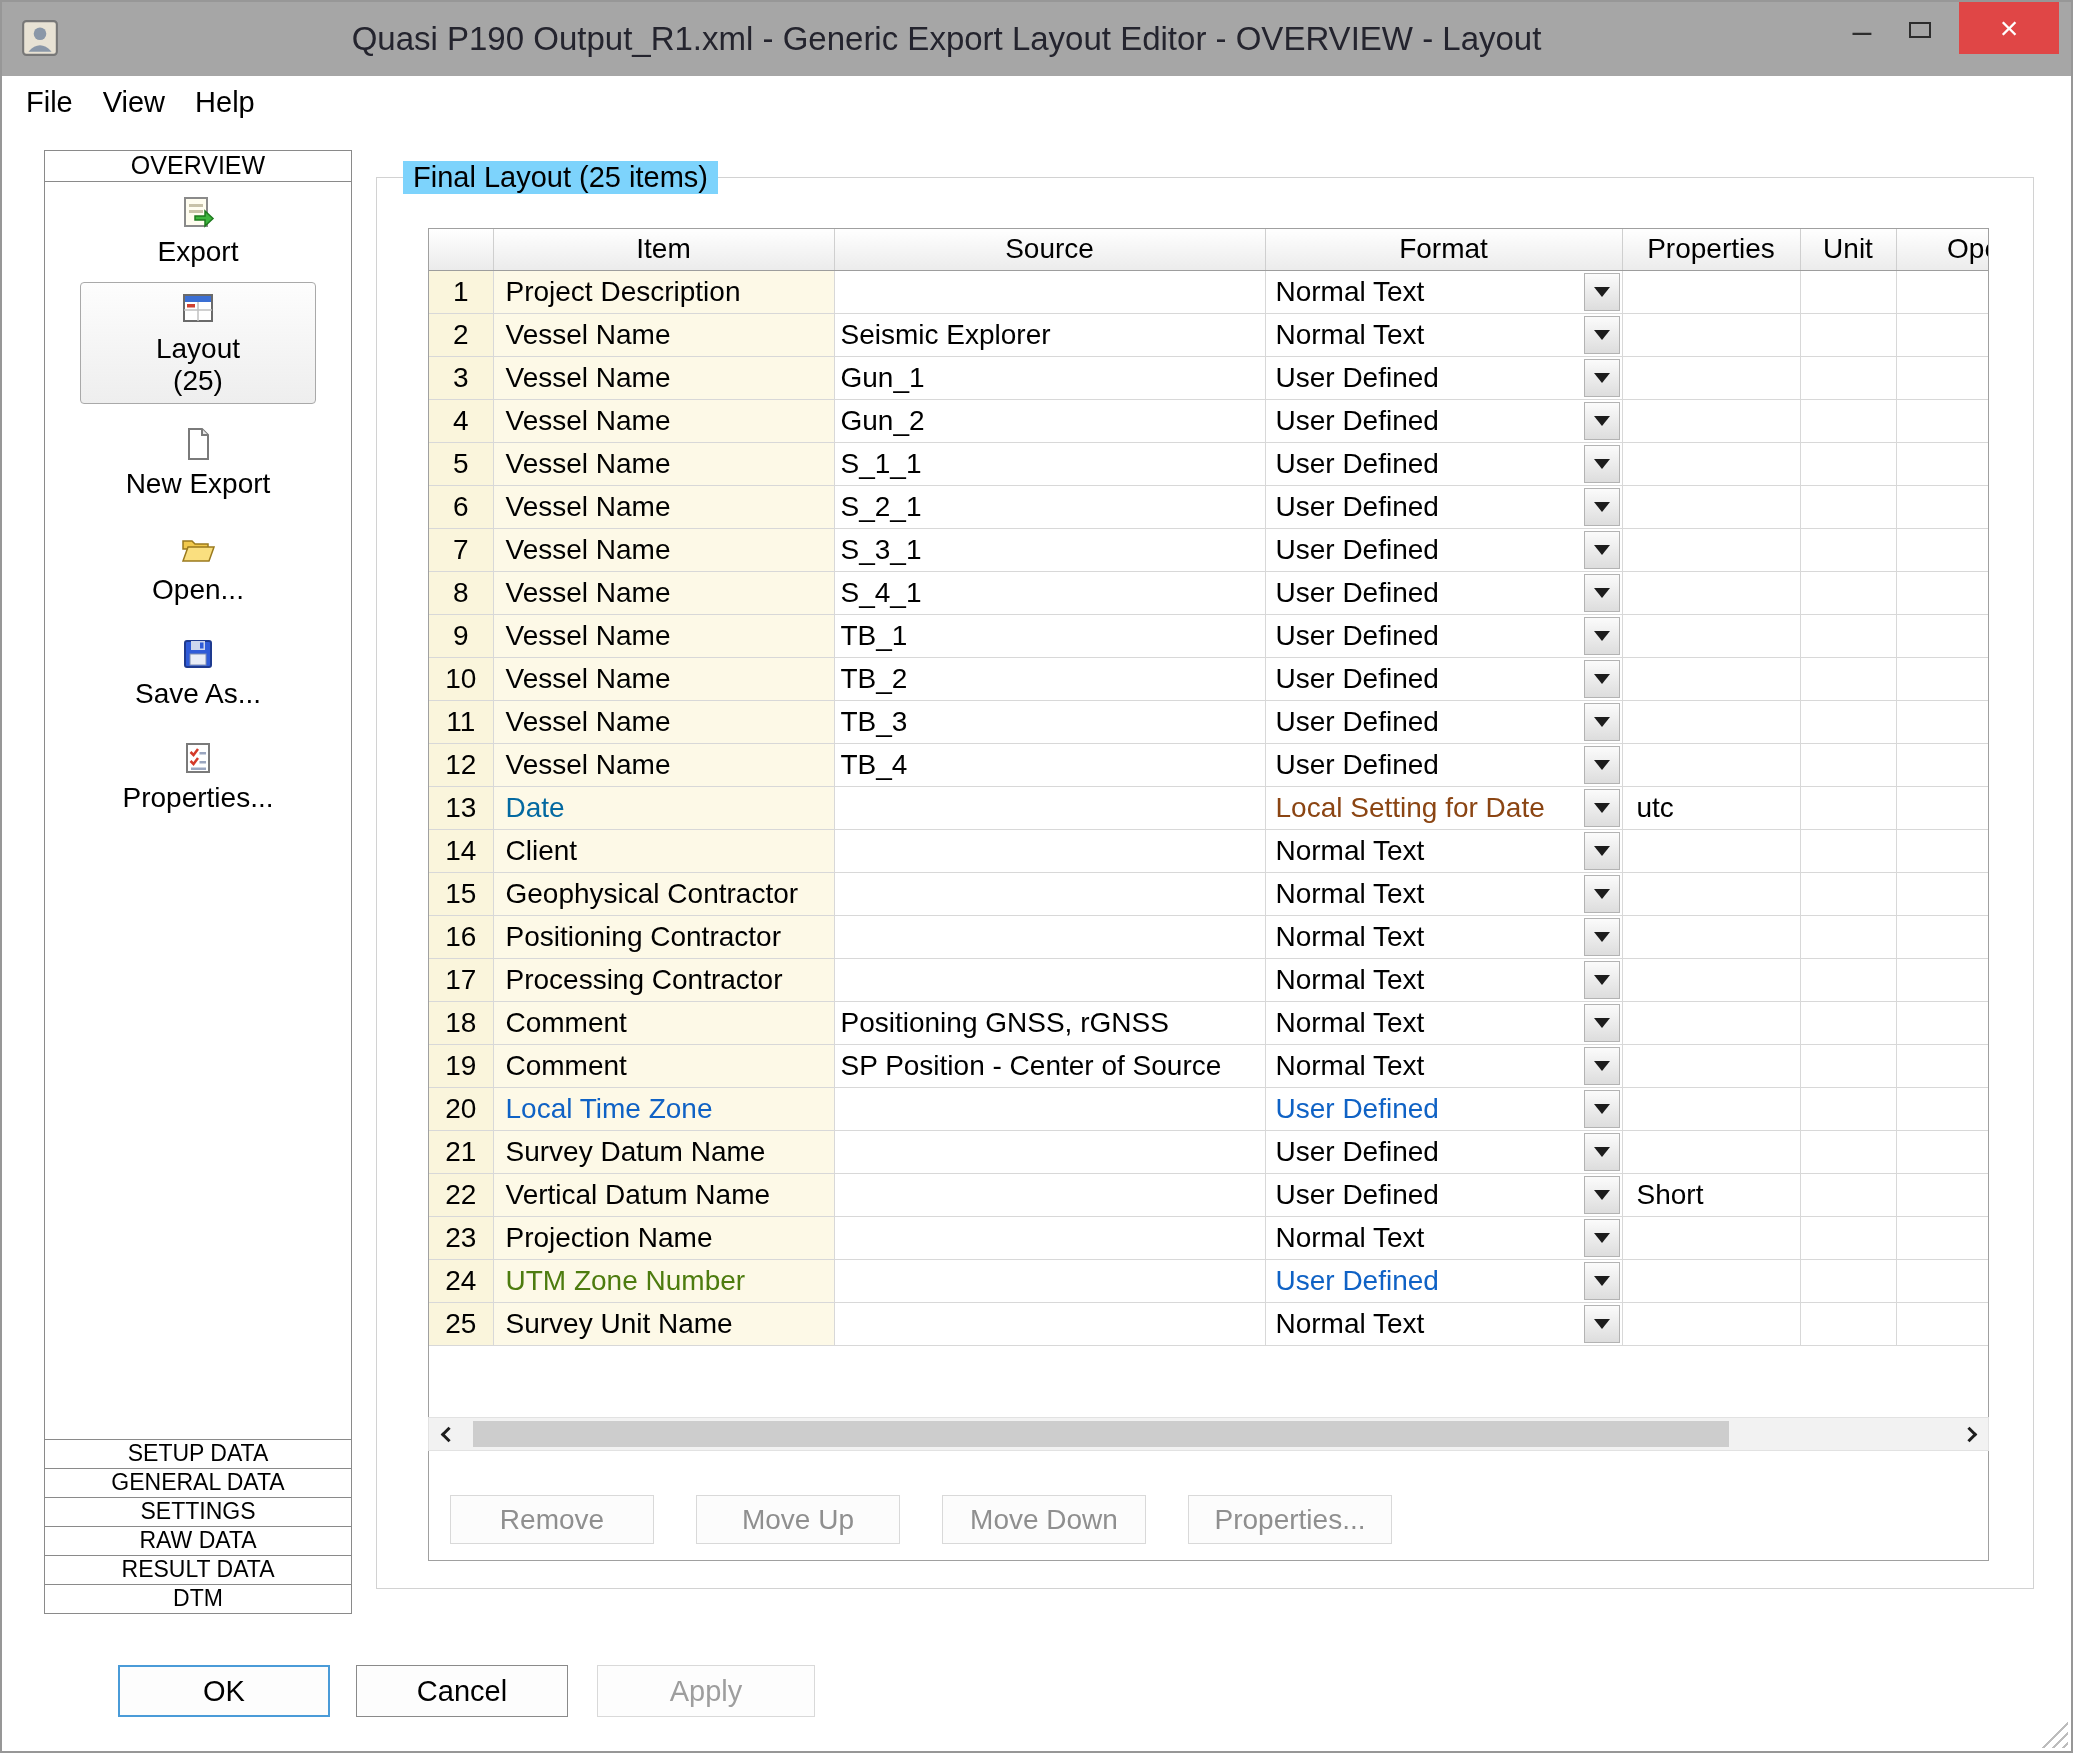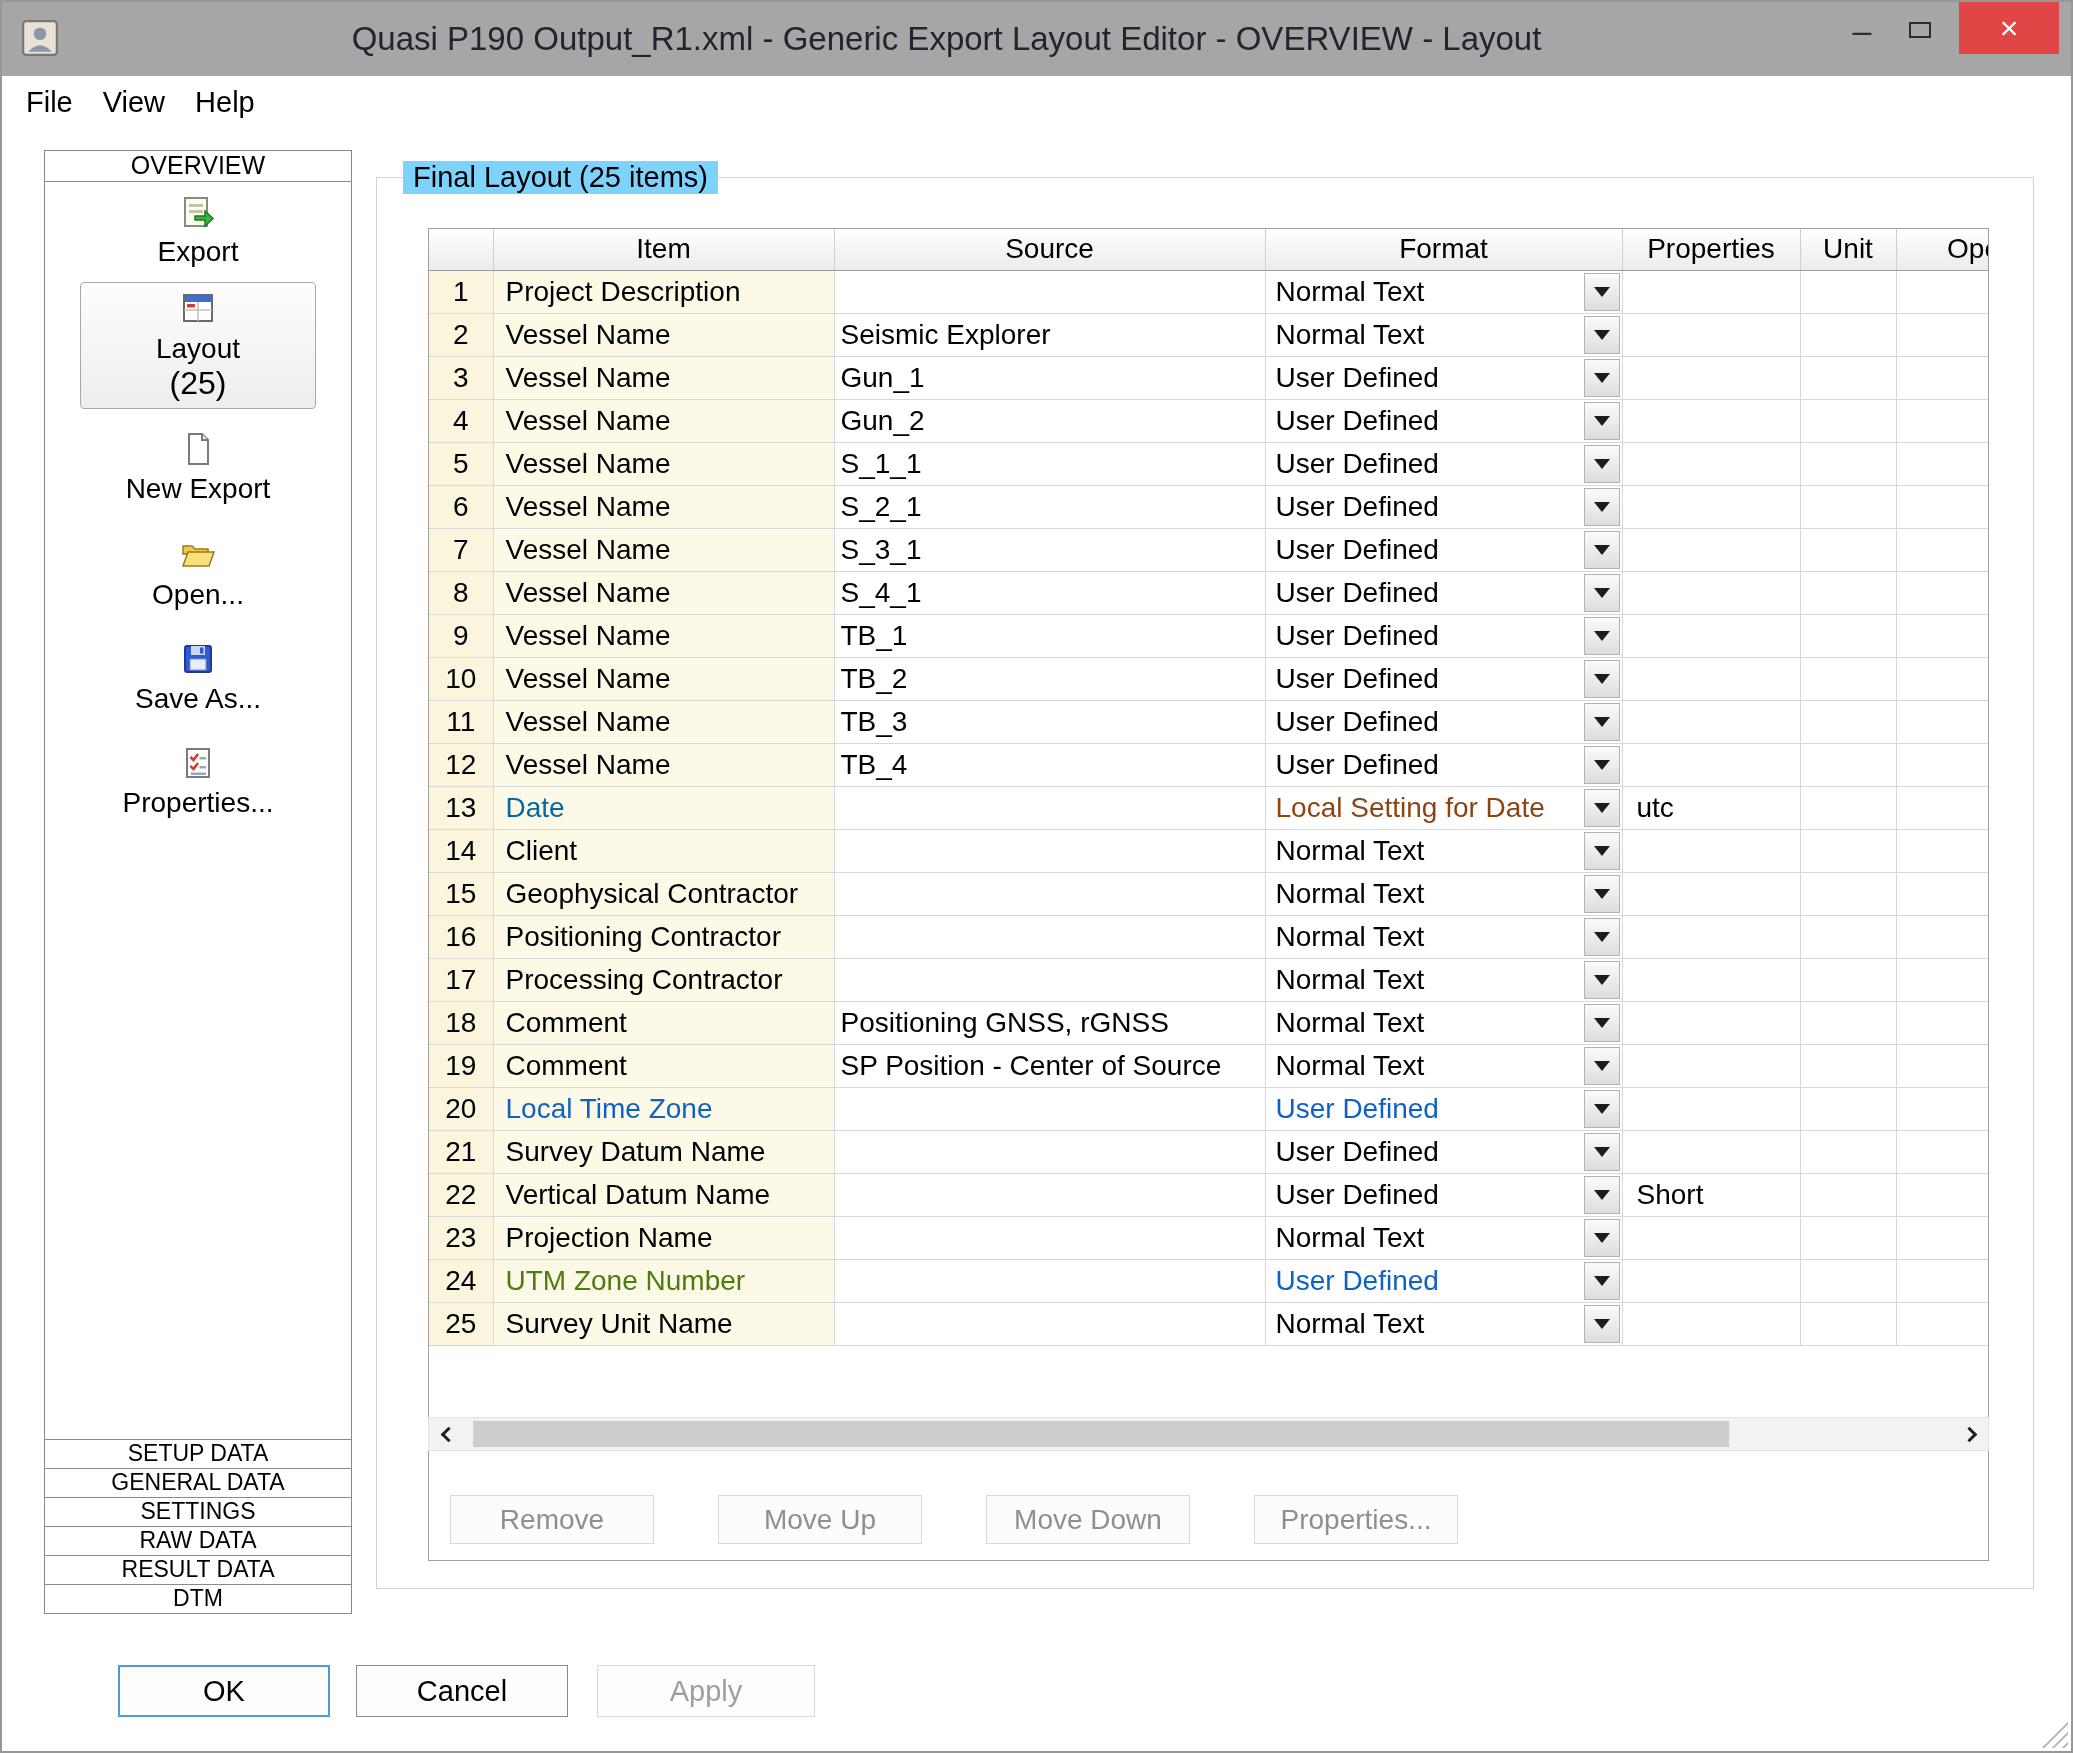--- a/index.html
+++ b/index.html
@@ -25,21 +25,21 @@
     display:flex;align-items:center;padding-left:24px;gap:30px;font-size:29px;}
   .menu-item{cursor:default;}
   
   .sidebar{position:absolute;left:42px;top:148px;width:308px;height:1464px;
     border:1px solid #8a8a8a;background:#fff;}
   .sidebar-header{height:31px;border-bottom:1px solid #8a8a8a;text-align:center;
     font-size:25px;line-height:29px;overflow:hidden;}
   .side-items{display:flex;flex-direction:column;align-items:center;}
   .side-item{display:flex;flex-direction:column;align-items:center;cursor:default;}
   .side-label{font-size:28px;margin-top:2px;text-align:center;}
-  .side-sublabel{font-size:32px;text-align:center;}
+  .side-sublabel{font-size:28px;text-align:center;}
   .mt-export{margin-top:12px;}
   .side-item.selected{width:236px;border:1px solid #a9a9a9;border-radius:4px;
     background:linear-gradient(#fdfdfd,#eeeeee);padding:8px 0 6px;margin-top:14px;}
   .mt-new{margin-top:22px;}
   .mt-open{margin-top:32px;}
   .mt-save{margin-top:30px;}
   .mt-props{margin-top:30px;}
   .sidebar-tabs{position:absolute;left:0;right:0;bottom:0;}
   .side-tab{height:29px;border-top:1px solid #8a8a8a;text-align:center;
     font-size:23px;line-height:27px;cursor:default;}
@@ -73,21 +73,21 @@
   
   .hscroll{position:absolute;left:51px;top:1239px;width:1561px;height:34px;
     background:#f2f2f2;border:1px solid #e2e2e2;}
   .hs-arrow{position:absolute;top:0;bottom:0;width:38px;display:flex;
     align-items:center;justify-content:center;}
   .hs-arrow.left{left:0;} .hs-arrow.right{right:0;}
   .chev{display:inline-block;width:11px;height:11px;border-left:3px solid #1e1e1e;border-bottom:3px solid #1e1e1e;}
   .chev.l{transform:rotate(45deg);} .chev.r{transform:rotate(-135deg);}
   .hs-thumb{position:absolute;left:44px;top:3px;width:1256px;height:26px;background:#cdcdcd;}
   
-  .action-row{position:absolute;left:73px;top:1317px;display:flex;gap:64px;}
+  .action-row{position:absolute;left:73px;top:1317px;display:flex;gap:42px;}
   .action-btn{width:204px;height:49px;border:1px solid #d9d9d9;background:#fcfcfc;
     color:#8f8f8f;font-size:28px;display:flex;align-items:center;justify-content:center;cursor:default;}
   
   .footer-btn{position:absolute;top:1663px;height:52px;background:#fdfdfd;font-size:29px;
     display:flex;align-items:center;justify-content:center;cursor:default;}
   .btn-ok{left:116px;width:212px;border:2px solid #4a9bd8;color:#000;}
   .btn-cancel{left:354px;width:212px;border:1px solid #8a8a8a;color:#000;}
   .btn-apply{left:595px;width:218px;border:1px solid #d9d9d9;color:#9e9e9e;}
   .resize-grip{position:absolute;right:3px;bottom:3px;width:28px;height:28px;
     clip-path:polygon(100% 0,100% 100%,0 100%);

